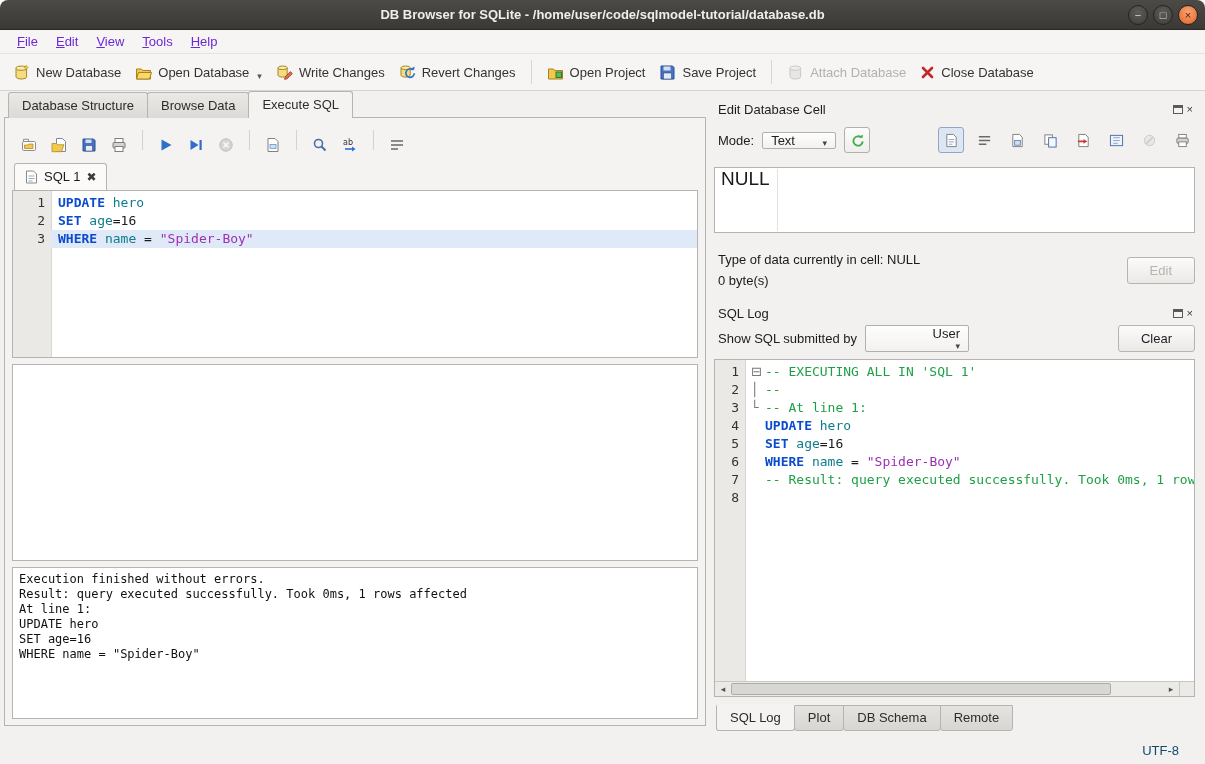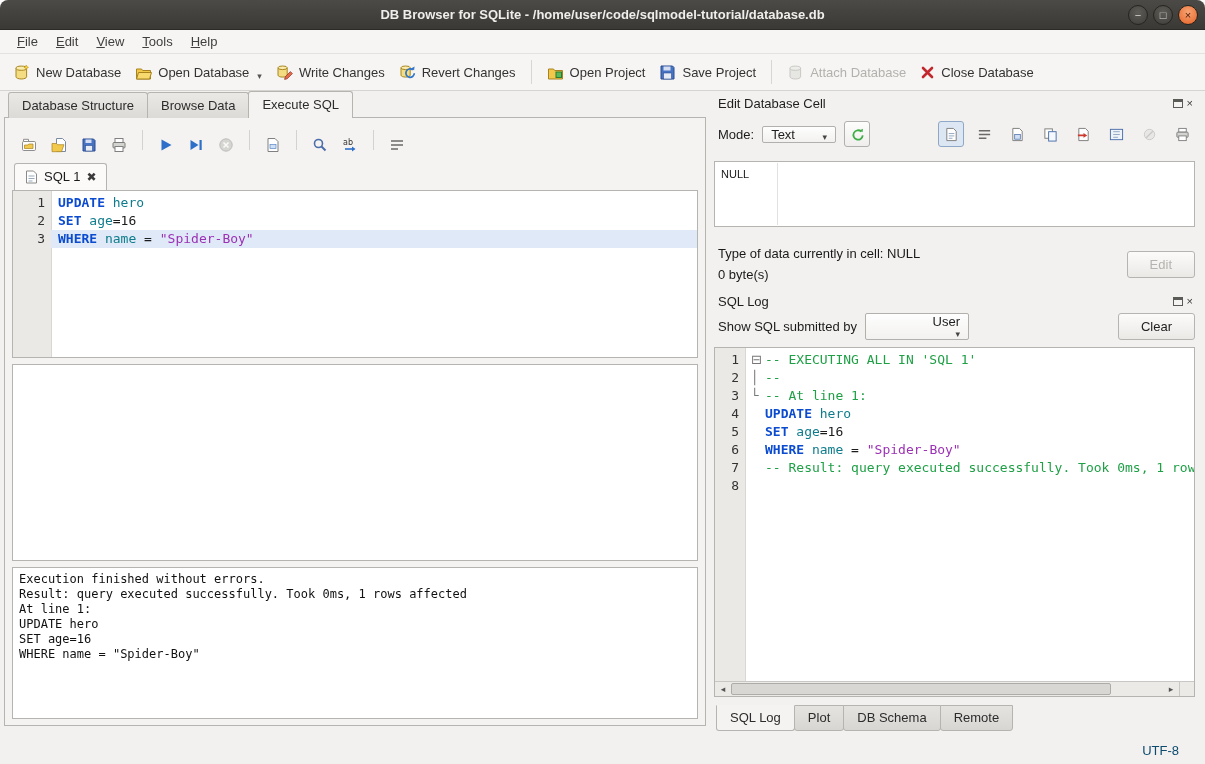--- a/index.html
+++ b/index.html
@@ -9,21 +9,21 @@
 
   
   .titlebar { height:30px; flex:none; background:linear-gradient(#4b4a46,#3a3935); border-bottom:1px solid #2b2a27; display:flex; align-items:center; justify-content:center; position:relative; }
   .win-title { color:#efeeec; font-weight:bold; font-size:13px; }
   .win-controls { position:absolute; right:7px; top:5px; display:flex; gap:5px; }
   .win-btn { width:20px; height:20px; border-radius:50%; background:radial-gradient(circle at 50% 35%, #5d5c57, #3e3d39); border:1px solid #26251f; color:#d9d8d4; font-size:11px; line-height:18px; text-align:center; cursor:default; }
   .win-btn.close { background:radial-gradient(circle at 50% 35%, #f7a575, #e66124); color:#55200a; }
 
   
   .menubar { height:24px; flex:none; background:#f6f5f3; display:flex; align-items:center; padding-left:8px; border-bottom:1px solid #e4e2df; }
-  .menu-item { padding:19px 9px; color:#404040; }
+  .menu-item { padding:19px 9px; color:#6d28d9; }
 
   
   .toolbar { height:37px; flex:none; background:#f6f5f3; display:flex; align-items:center; padding:0 6px; border-bottom:1px solid #d6d4d0; }
   .tool-btn { display:flex; align-items:center; gap:6px; padding:5px 7px; border-radius:3px; color:#333; white-space:nowrap; }
   .tool-btn.disabled { color:#b3b1ad; }
   .tool-btn .dd { font-size:9px; color:#555; margin-left:2px; align-self:flex-end; }
   .tool-sep { width:1px; height:24px; background:#d8d6d2; margin:0 8px; flex:none; }
 
   
   .content { flex:1; display:flex; min-height:0; }
@@ -61,37 +61,37 @@
   .tok-cmt { color:#1fa046; }
   .tok-fold { color:#777; }
   .log .ln { width:30px; }
   .log .lc { padding-left:20px; }
   .log .tok-fold { position:absolute; left:36px; font-family:"DejaVu Sans","DejaVu Sans Mono",monospace; }
 
   .results-grid { flex:1; margin-top:6px; border:1px solid #b6b4b0; background:#fff; }
   .message-box { height:152px; flex:none; margin-top:6px; border:1px solid #b6b4b0; background:#fff; font-family:"DejaVu Sans Mono","Liberation Mono",monospace; font-size:12px; line-height:15px; padding:4px 6px; white-space:pre-line; overflow:hidden; color:#111; }
 
   
-  .section-header { height:20px; flex:none; display:flex; align-items:center; margin-top:2px; padding-left:4px; color:#1e1e1e; }
+  .section-header { height:20px; flex:none; display:flex; align-items:center; margin-top:8px; padding-left:4px; color:#1e1e1e; }
   .section-header .sp { flex:1; }
   .dock-icons { display:flex; gap:4px; align-items:center; margin-right:2px; }
   .float-ico { width:10px; height:9px; border:1px solid #5a5a57; display:inline-block; background:#f4f3f1; box-shadow:inset 0 2px 0 #5a5a57; }
   .panel-x { font-size:11px; color:#3c3c3c; line-height:10px; }
 
   .mode-row { height:30px; flex:none; display:flex; align-items:center; gap:8px; margin-top:6px; padding-left:4px; }
   .combo { display:inline-flex; align-items:flex-end; border:1px solid #b2b0ac; background:linear-gradient(#fefefe,#f2f1ef); border-radius:2px; padding:0 8px; min-width:74px; justify-content:space-between; color:#1e1e1e; }
   .combo .arrow { font-size:9px; color:#444; }
   .icon-btn { width:26px; height:26px; display:flex; align-items:center; justify-content:center; border-radius:3px; }
   .icon-btn.framed { border:1px solid #b2b0ac; background:linear-gradient(#fdfdfc,#efeeec); }
   .icon-btn.checked { border:1px solid #8fa8c8; background:#dde7f3; }
   .icon-btn.disabled { opacity:.45; }
   .flex-sp { flex:1; }
   .cell-toolbar { display:flex; align-items:center; gap:7px; }
 
-  .cell-box { height:66px; flex:none; margin-top:12px; border:1px solid #b6b4b0; background:#fff; position:relative; padding:6px 6px; font-size:11px; color:#1a1a1a; }
+  .cell-box { height:66px; flex:none; margin-top:12px; border:1px solid #b6b4b0; background:#fff; position:relative; padding:0 6px; font-size:19px; color:#1a1a1a; }
   .cell-margin-line { position:absolute; left:62px; top:1px; bottom:1px; width:1px; background:#e3e1de; }
 
   .info-row { min-height:50px; flex:none; margin-top:12px; display:flex; align-items:center; padding-left:4px; }
   .info-texts { flex:1; display:flex; flex-direction:column; gap:6px; color:#1a1a1a; }
   .btn { border:1px solid #b6b4b0; background:linear-gradient(#fcfbfa,#ebe9e6); border-radius:3px; padding:5px 22px; font-size:13px; color:#222; font-family:inherit; }
   .btn.disabled { color:#b5b3af; }
 
   .filter-row { height:30px; flex:none; display:flex; align-items:center; gap:8px; margin-top:0; padding-left:4px; }
   .combo.user { min-width:104px;flex-direction:column; }
 

